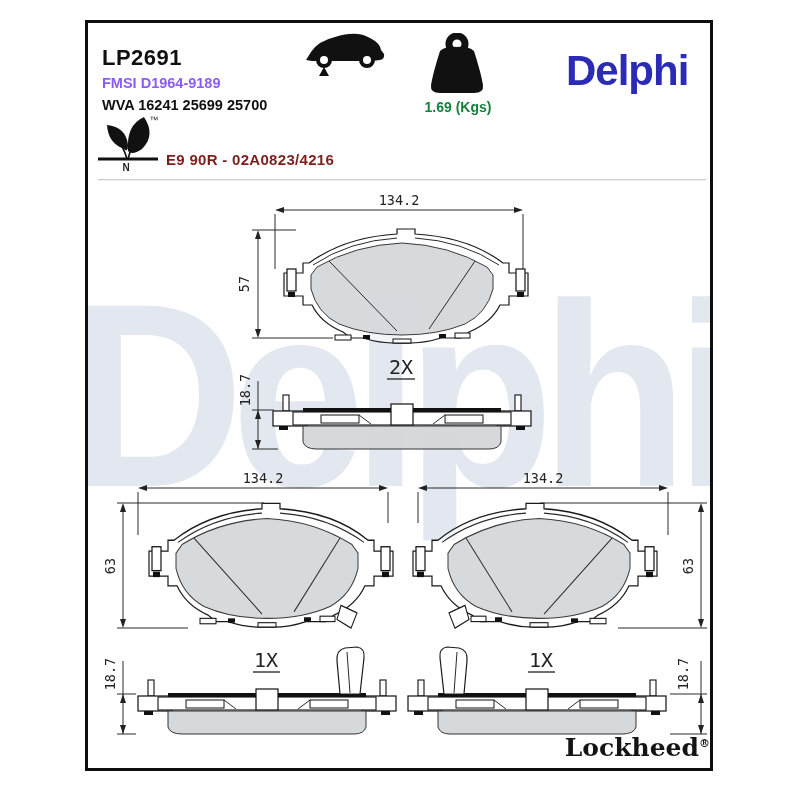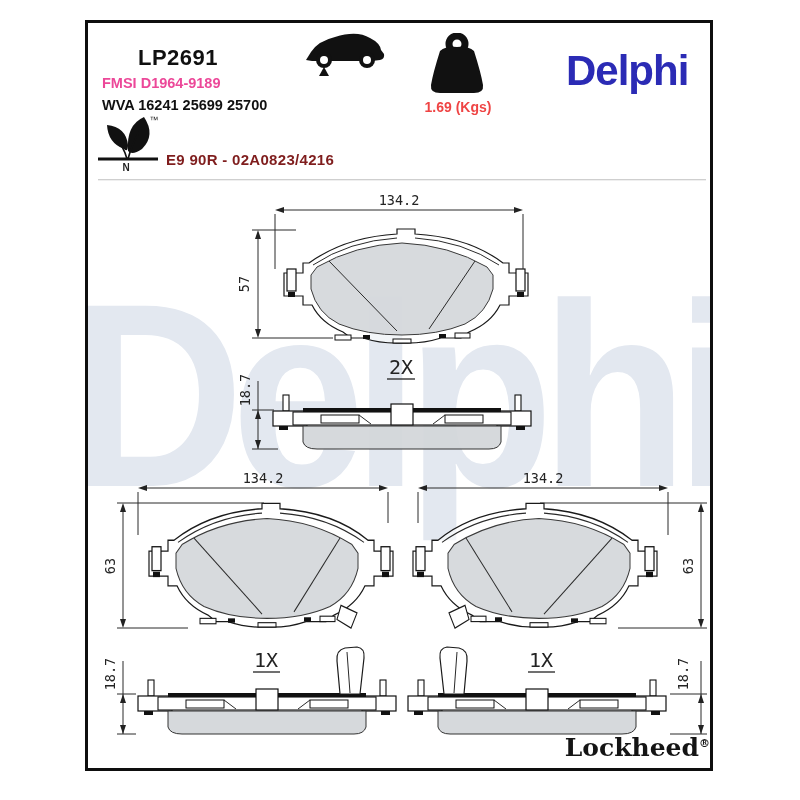--- a/index.html
+++ b/index.html
@@ -8,26 +8,26 @@
     position:absolute; left:85px; top:20px; width:628px; height:751px;
     border:3px solid #0e0e0e; background:#fff; overflow:hidden;
   }
   .watermark {
     position:absolute; left:-18px; top:242px; z-index:0;
     font-size:262px; line-height:262px; font-weight:bold; white-space:nowrap;
     color:#e3e8f0; letter-spacing:-14px; transform:scaleX(0.92); transform-origin:left top;
     user-select:none;
   }
   .hdr { position:absolute; z-index:2; }
-  .part-number { left:14px; top:22px; font-size:22px; font-weight:bold; color:#101010; letter-spacing:0.5px;margin-left:36px; }
-  .fmsi { left:14px; top:52px; font-size:14.5px; font-weight:bold; color:#ec4899; }
+  .part-number { left:14px; top:22px; font-size:22px; font-weight:bold; color:#101010; letter-spacing:0.5px; }
+  .fmsi { left:14px; top:52px; font-size:14.5px; font-weight:bold; color:#8b5cf6; }
   .wva  { left:14px; top:74px; font-size:14.5px; font-weight:bold; color:#101010; }
   .car-ic { left:214px; top:6px; }
   .wt-ic { left:338px; top:10px; }
-  .wt-label { left:308px; top:76px; width:124px; text-align:center; font-size:14px; font-weight:bold; color:#ef4444; }
+  .wt-label { left:308px; top:76px; width:124px; text-align:center; font-size:14px; font-weight:bold; color:#15803d; }
   .delphi-logo { left:478px; top:24px; font-size:42px; font-weight:bold; color:#2b2bb5; letter-spacing:-1px; }
   .leaf-ic { left:6px; top:90px; }
   .homologation { left:78px; top:128px; font-size:15px; font-weight:bold; color:#7f1d1d; letter-spacing:0.3px; }
   .divider { position:absolute; left:10px; top:156px; width:608px; height:2px; background:#cfcfcf; border-bottom:1px solid #efefef; z-index:2; }
   .drawing { position:absolute; left:0; top:160px; z-index:1; }
   .lockheed { position:absolute; right:0; bottom:6px; z-index:2;
     font-family:"DejaVu Serif", serif; font-weight:bold; font-size:25px; color:#141414; letter-spacing:0px; }
   .lockheed sup { font-size:11px; vertical-align:super; }
   text { font-family:"DejaVu Sans Mono", monospace; fill:#232323; }
   .dimtxt { font-size:13.5px; }

